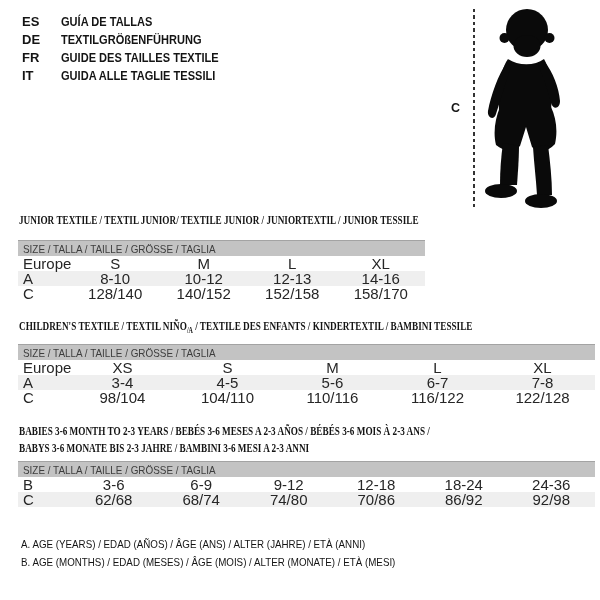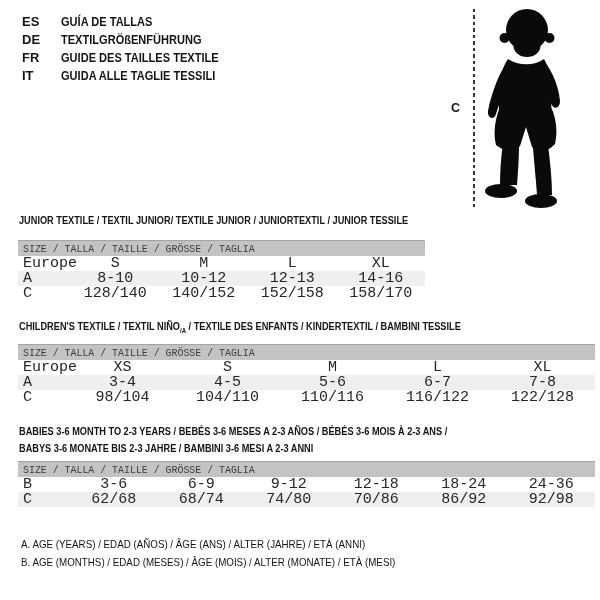--- a/index.html
+++ b/index.html
@@ -14,24 +14,24 @@
   .lang-row{display:flex;height:18px;line-height:18px;font-weight:bold;font-size:13px;color:#141414;}
   .lang-code{width:39px;}
 
   
   .dash-line{position:absolute;left:473px;top:9px;width:2px;height:198px;
              background:repeating-linear-gradient(to bottom,#333333 0 3.5px,transparent 3.5px 6.5px);}
   .height-label{position:absolute;left:451px;top:101px;font-weight:bold;font-size:12.5px;color:#141414;}
   .baby{position:absolute;left:477px;top:5px;}
 
   
-  .tbl-title{position:absolute;font-weight:bold;font-size:11.5px;color:#141414;height:17px;line-height:17px;}
+  .tbl-title{position:absolute;font-weight:bold;font-size:11.5px;color:#141414;height:17px;line-height:17px;font-family:Liberation Serif, serif;}
   .tbl-title .sqz sub{font-size:7.5px;}
   .two-line{line-height:17px;height:34px;}
-  .stable{position:absolute;font-family:Liberation Mono, monospace;}
+  .stable{position:absolute;}
   .thead{height:16px;line-height:16px;background:#c3c3c3;border-top:1px solid #a3a3a3;
          padding-left:5px;font-size:11px;color:#3d3d3d;box-sizing:border-box;}
   .trow{display:flex;height:15px;line-height:15px;font-size:15px;color:#262626;}
   .trow.alt{background:#efefef;}
   .tlabel{padding-left:5px;box-sizing:border-box;}
   .t1 .tlabel{width:13%;}
   .t2 .tlabel,.t3 .tlabel{width:9%;}
   .tcell{flex:1;text-align:center;}
 
   

